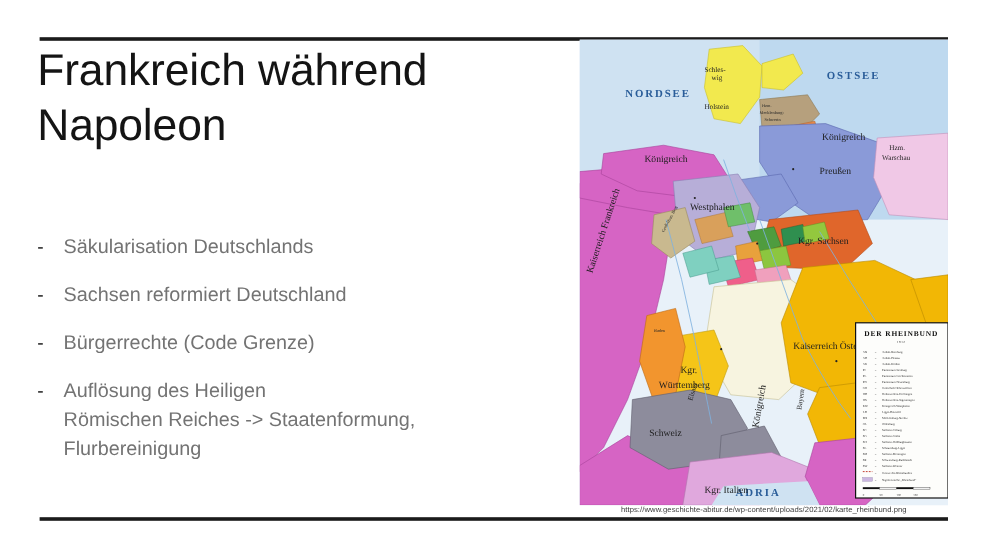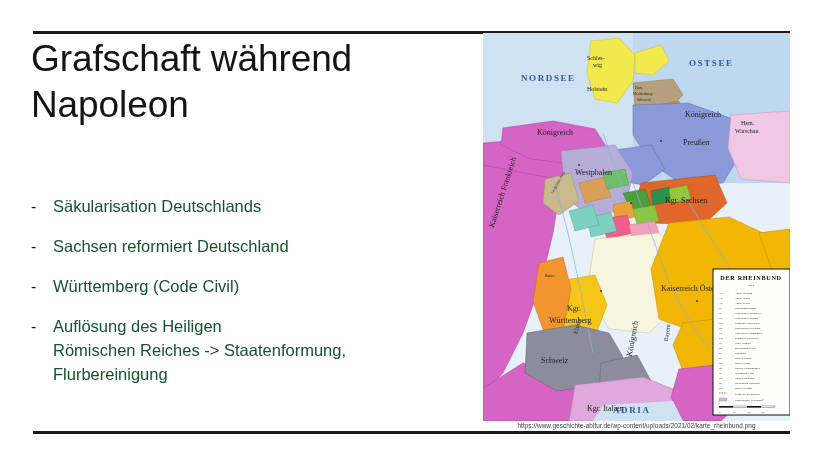--- a/index.html
+++ b/index.html
@@ -66,21 +66,21 @@
     width: 22px;
     flex: 0 0 22px;
     font-size: 16px;
     line-height: 1.45;
     color: #1a1a1a;
   }
   .bullet-text {
     flex: 1;
     font-size: 16.5px;
     line-height: 1.45;
-    color: #14532d;
+    color: #737373;
     white-space: pre-line;
   }
   
   .map-wrap {
     position: absolute;
     left: 483px;
     top: 33px;
     width: 307px;
     height: 388px;
     overflow: hidden;
@@ -148,35 +148,35 @@
   }
 </style>
 </head>
 <body>
 
 <div class="slide">
 
   <div class="rule-top"></div>
   <div class="rule-bottom"></div>
 
-  <div class="title">Grafschaft während
+  <div class="title">Frankreich während
 Napoleon</div>
 
   <div class="bullets">
     <div class="bullet-row">
       <span class="bullet-mark">-</span>
       <span class="bullet-text">Säkularisation Deutschlands</span>
     </div>
     <div class="bullet-row">
       <span class="bullet-mark">-</span>
       <span class="bullet-text">Sachsen reformiert Deutschland</span>
     </div>
     <div class="bullet-row">
       <span class="bullet-mark">-</span>
-      <span class="bullet-text">Württemberg (Code Civil)</span>
+      <span class="bullet-text">Bürgerrechte (Code Grenze)</span>
     </div>
     <div class="bullet-row">
       <span class="bullet-mark">-</span>
       <span class="bullet-text">Auflösung des Heiligen
 Römischen  Reiches -&gt; Staatenformung,
 Flurbereinigung</span>
     </div>
   </div>
 
   <div class="map-wrap">

